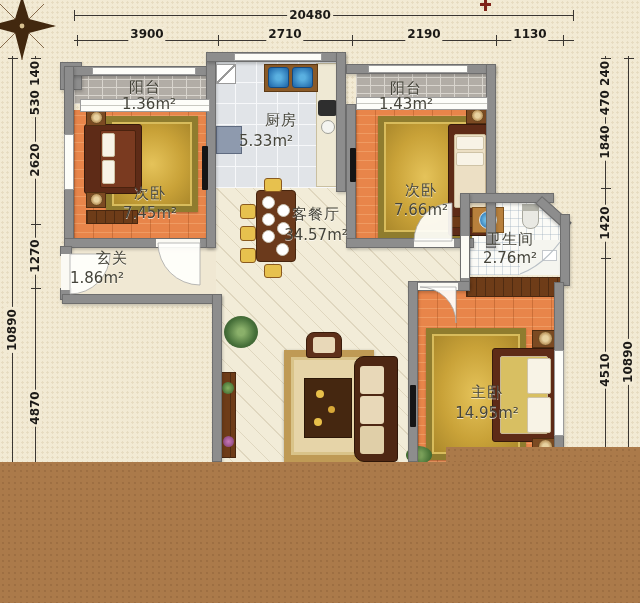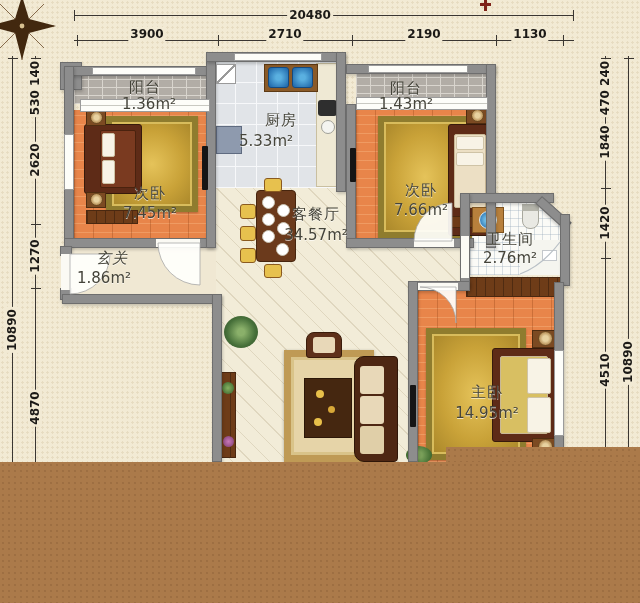--- a/index.html
+++ b/index.html
@@ -207,22 +207,22 @@
   <div class="lbl" style="left:406px;top:88px;">阳台</div>
   <div class="lbl area" style="left:406px;top:104px;">1.43m²</div>
   <div class="lbl" style="left:150px;top:193px;">次卧</div>
   <div class="lbl area" style="left:150px;top:213px;">7.45m²</div>
   <div class="lbl" style="left:421px;top:190px;">次卧</div>
   <div class="lbl area" style="left:421px;top:210px;">7.66m²</div>
   <div class="lbl" style="left:316px;top:214px;">客餐厅</div>
   <div class="lbl area" style="left:316px;top:235px;">34.57m²</div>
   <div class="lbl" style="left:510px;top:239px;">卫生间</div>
   <div class="lbl area" style="left:510px;top:258px;">2.76m²</div>
-  <div class="lbl" style="left:112px;top:258px;font-style:italic;">玄关</div>
-  <div class="lbl area" style="left:104px;top:278px;">1.86m²</div>
+  <div class="lbl" style="left:112px;top:258px;">玄关</div>
+  <div class="lbl area" style="left:97px;top:278px;">1.86m²</div>
   <div class="lbl" style="left:487px;top:392px;">主卧</div>
   <div class="lbl area" style="left:487px;top:413px;">14.95m²</div>
 
   <div class="dline" style="left:74px;top:15px;width:500px;height:1px;"></div>
   <div class="tick" style="left:74px;top:10px;width:1px;height:11px;"></div>
   <div class="tick" style="left:573px;top:10px;width:1px;height:11px;"></div>
   <div class="dim" style="left:310px;top:15px;">20480</div>
   <div class="dline" style="left:74px;top:40px;width:500px;height:1px;"></div>
   <div class="tick" style="left:77px;top:35px;width:1px;height:11px;"></div>
   <div class="tick" style="left:218px;top:35px;width:1px;height:11px;"></div>

